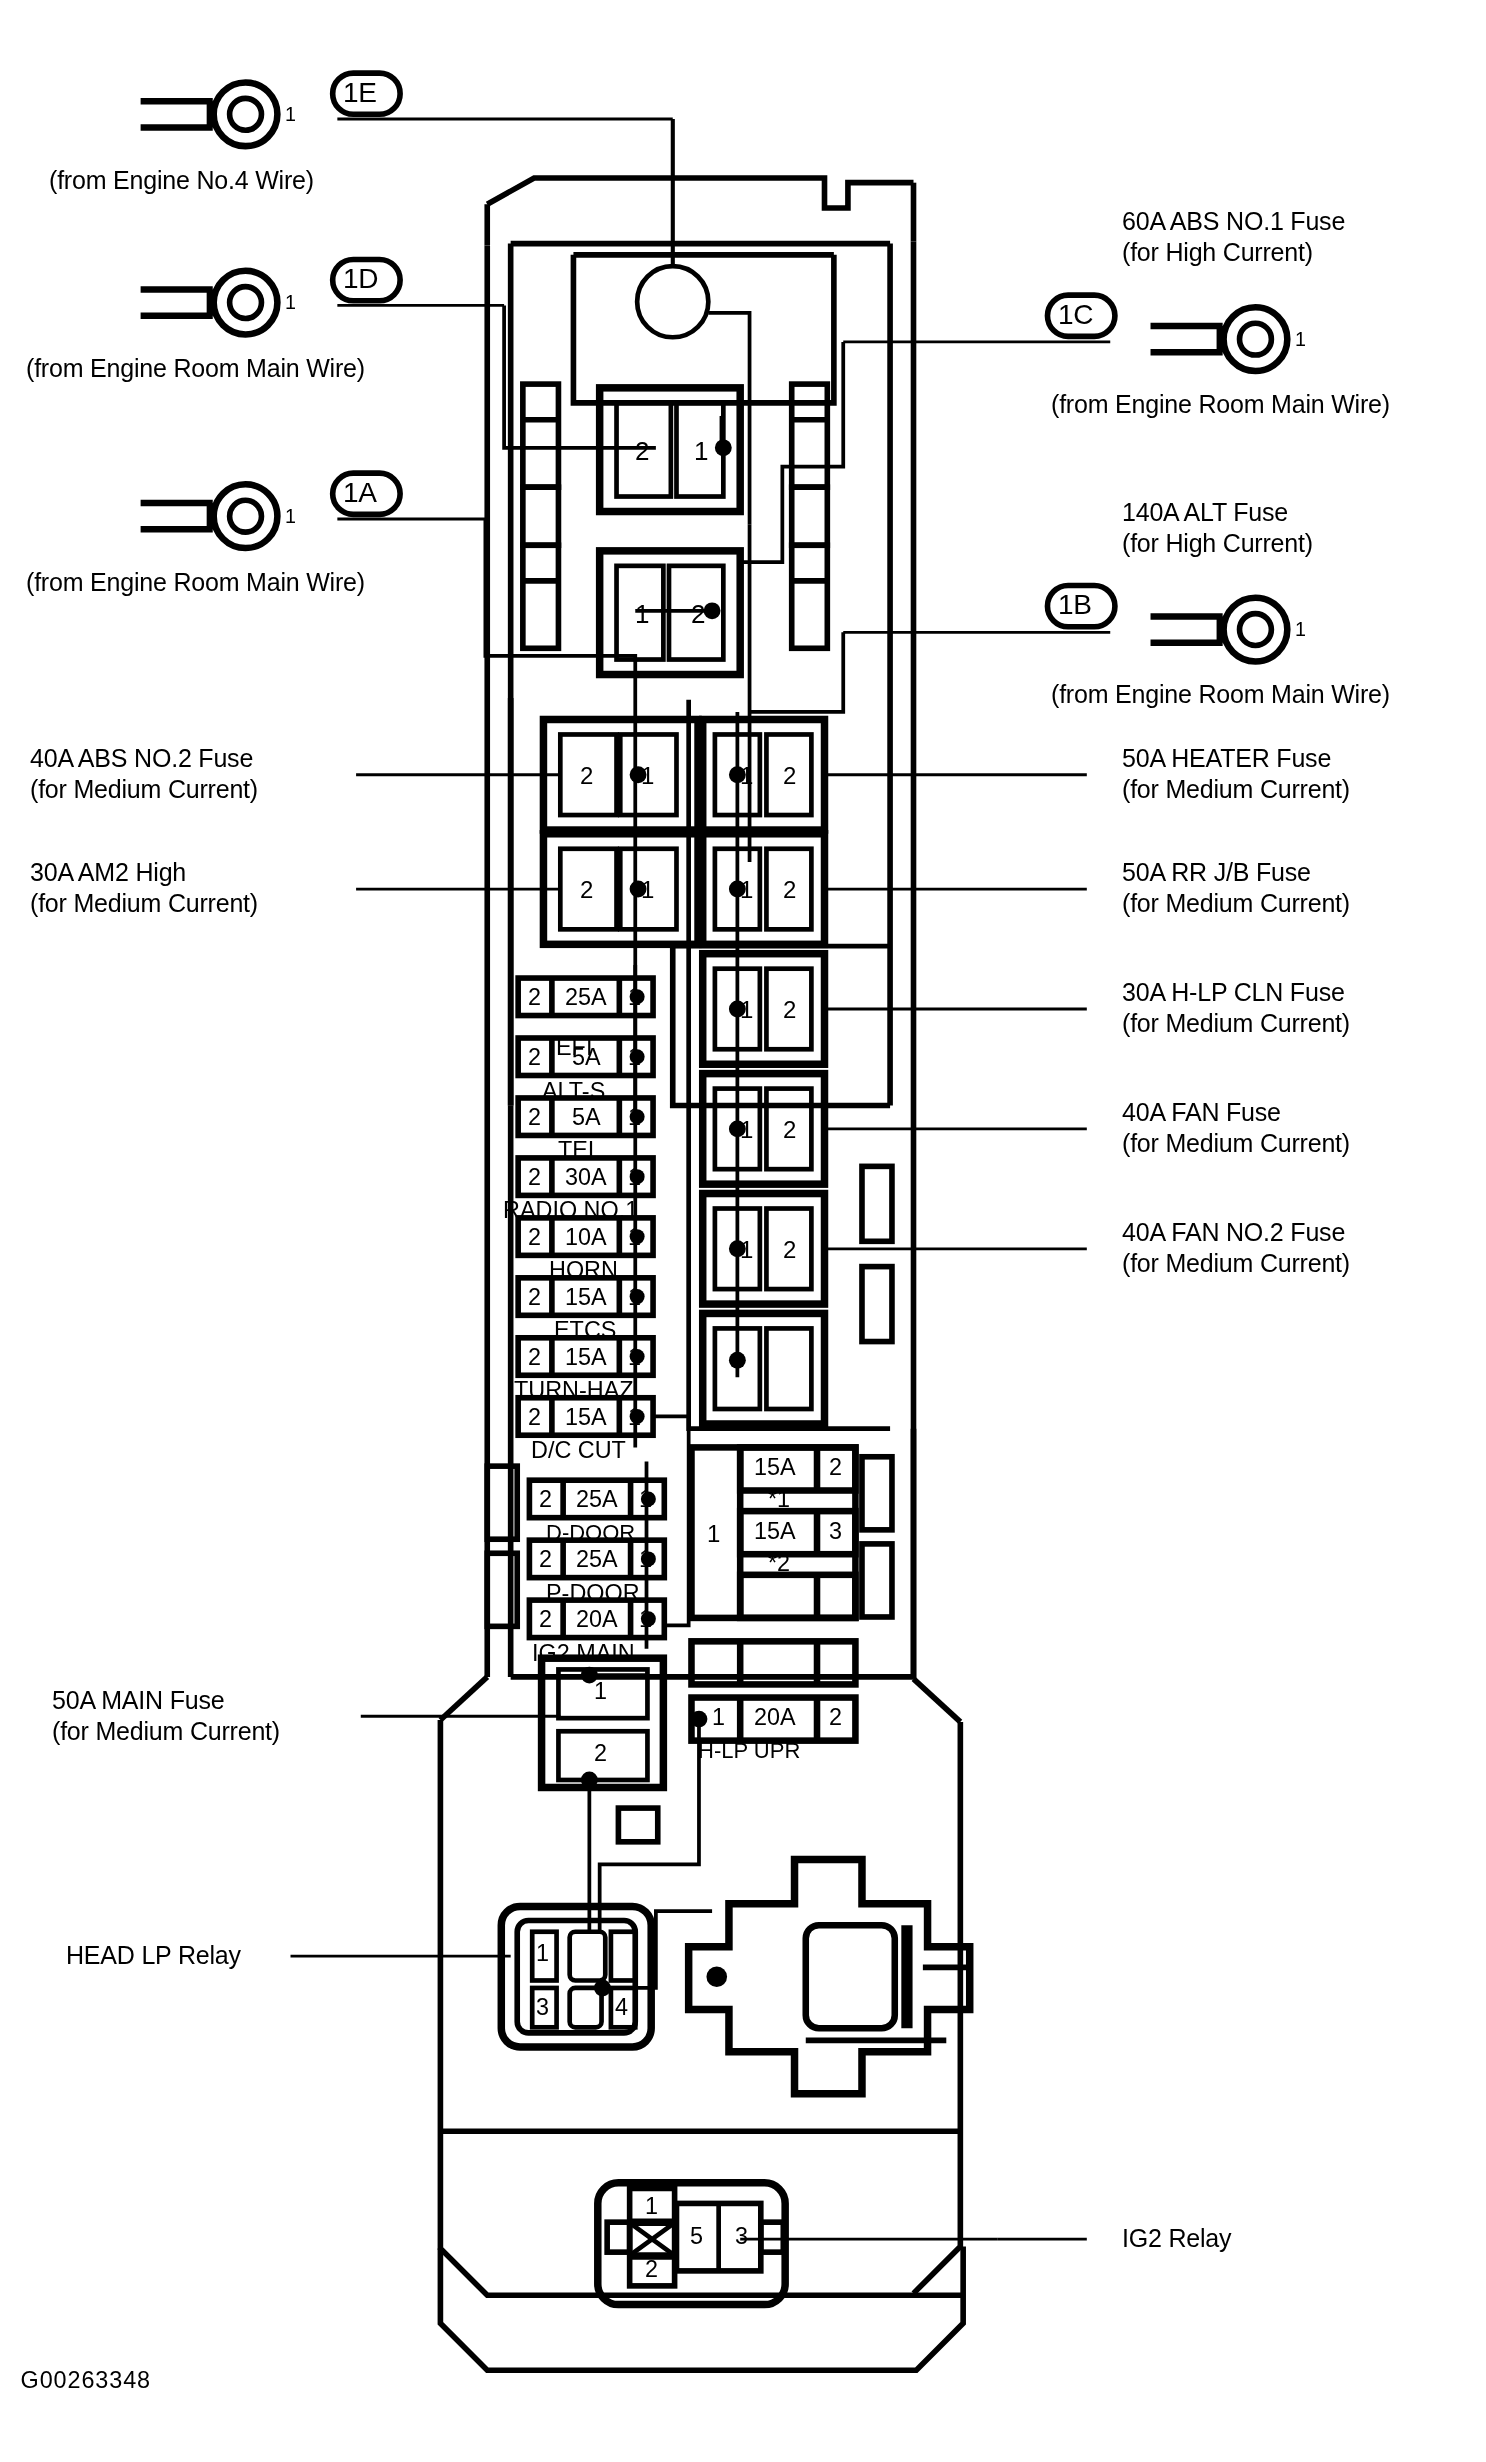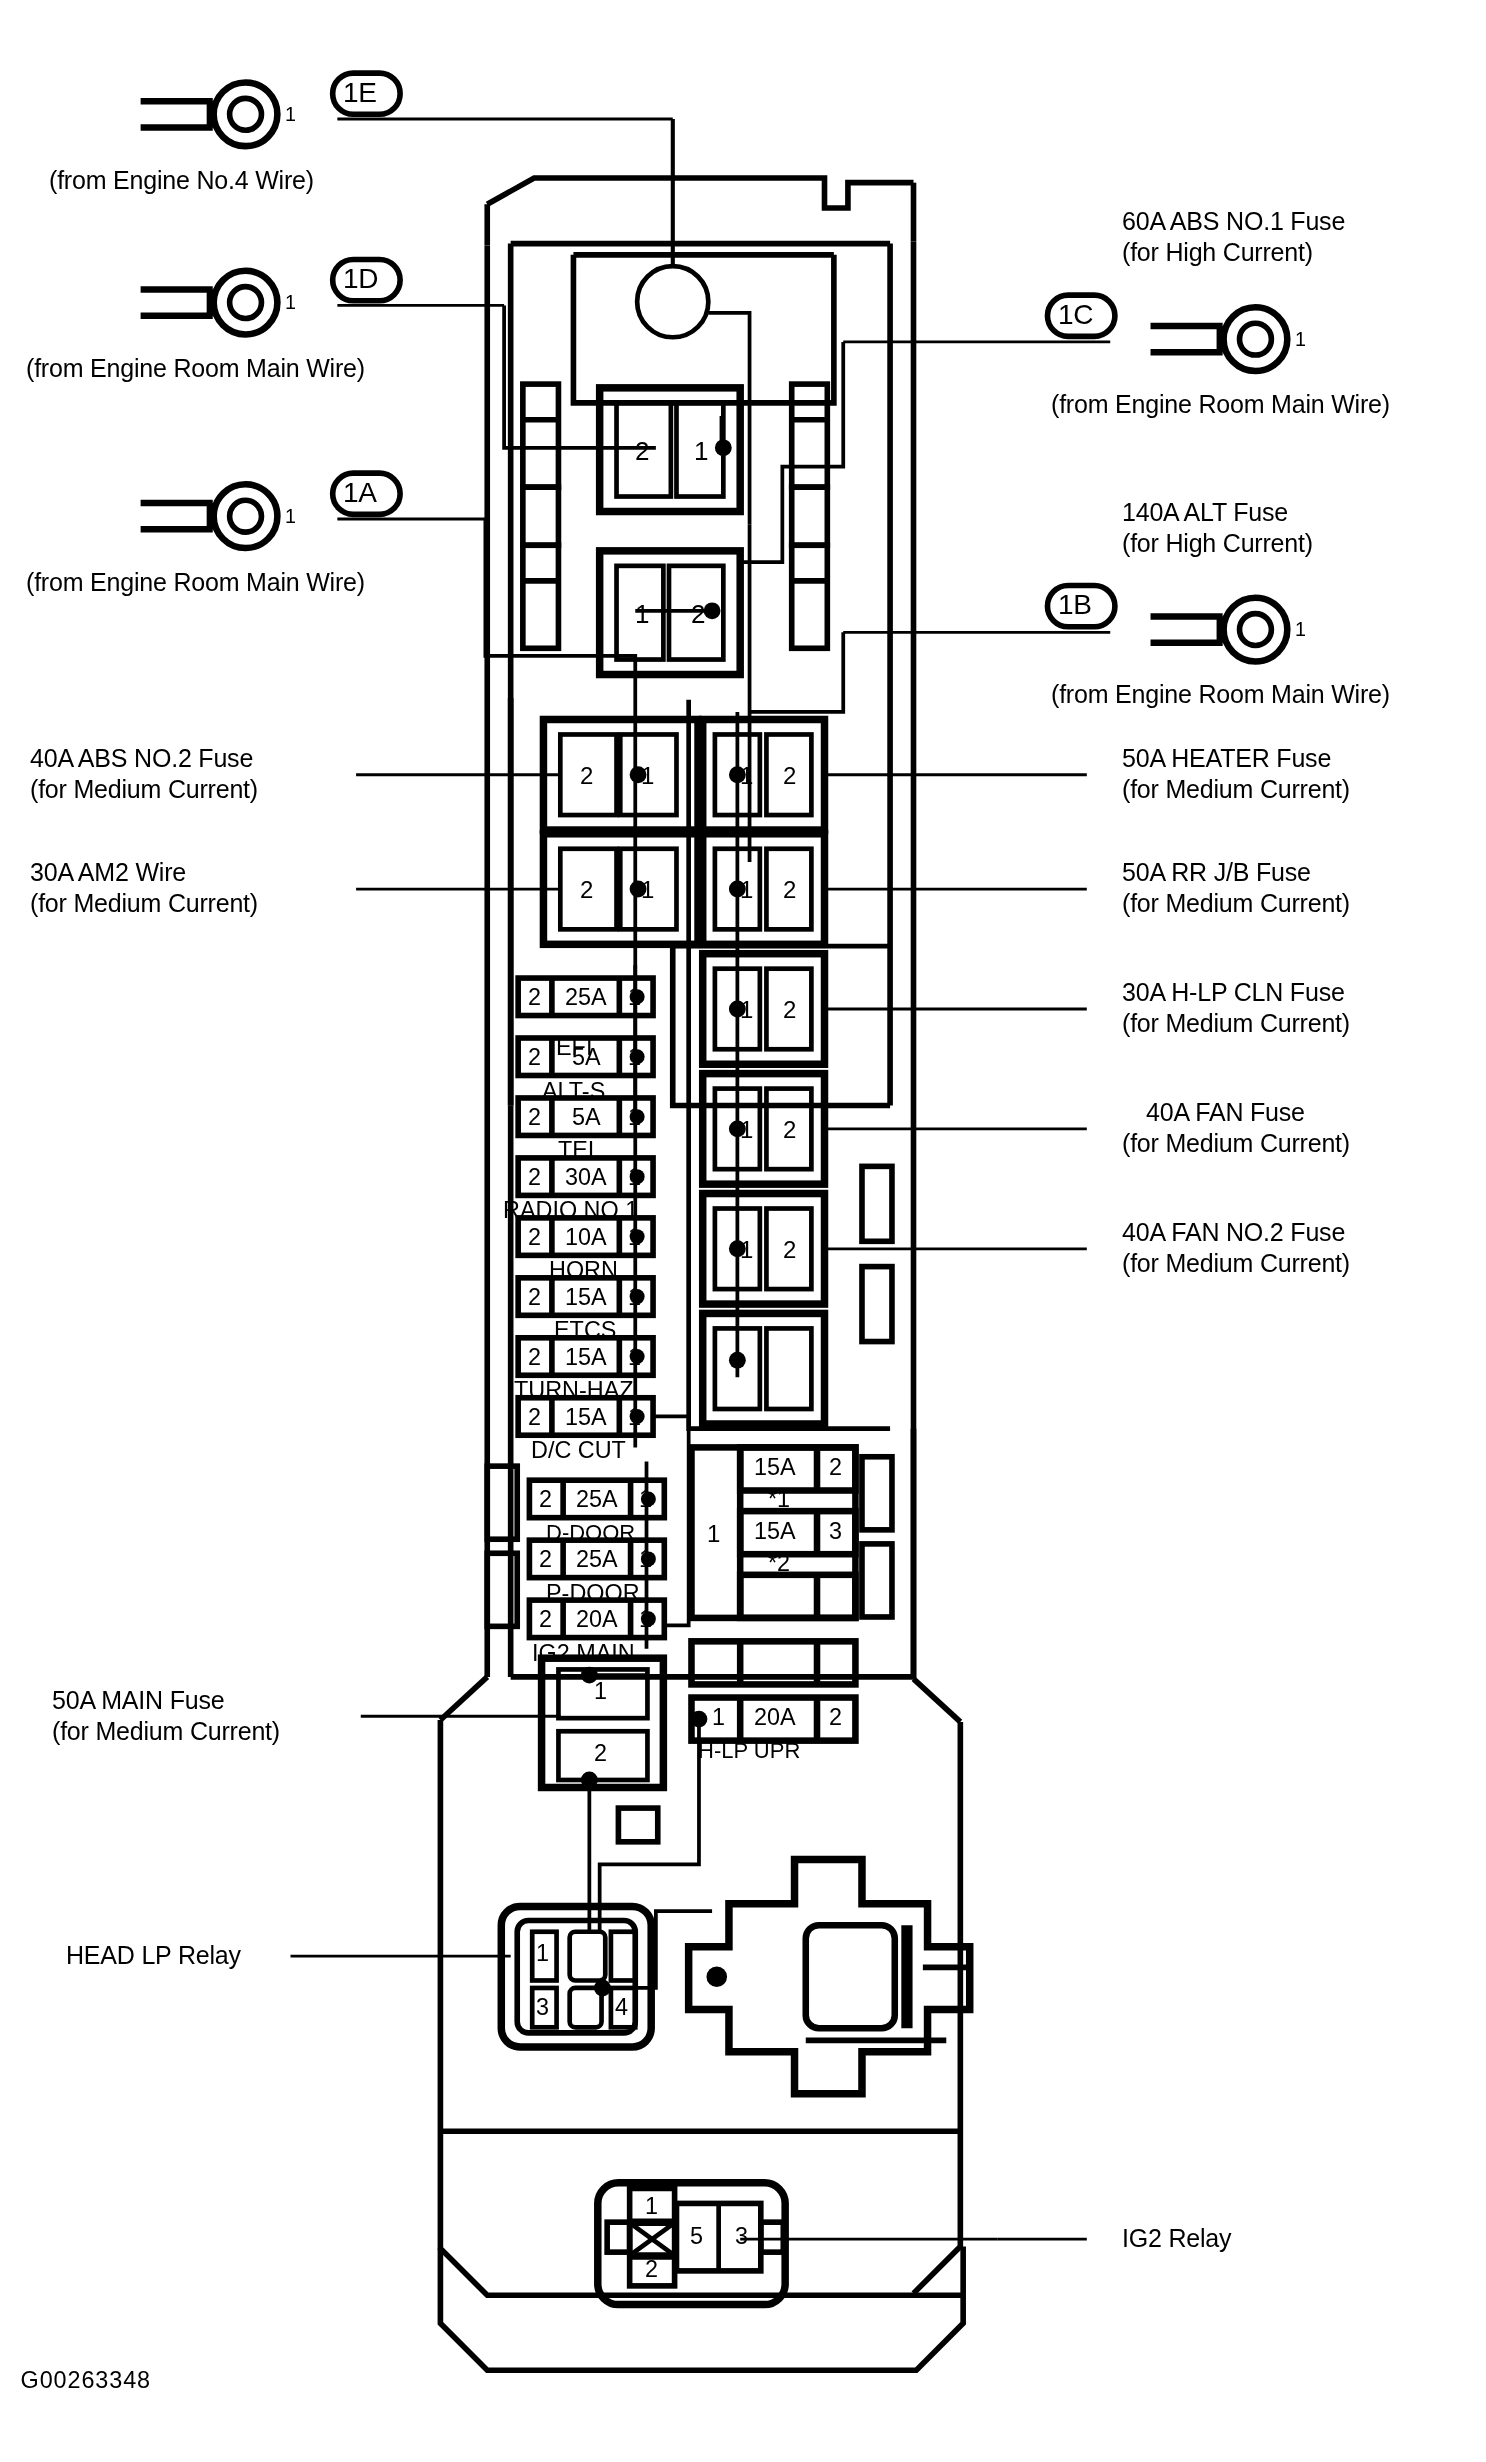--- a/index.html
+++ b/index.html
@@ -404,29 +404,29 @@
 <div class="lbl r" style="left:1122px;top:237px;">(for High Current)</div>
 <div class="lbl r" style="left:1122px;top:497px;">140A ALT Fuse</div>
 <div class="lbl r" style="left:1122px;top:528px;">(for High Current)</div>
 
 <div class="lbl r" style="left:1122px;top:743px;">50A HEATER Fuse</div>
 <div class="lbl r" style="left:1122px;top:774px;">(for Medium Current)</div>
 <div class="lbl r" style="left:1122px;top:857px;">50A RR J/B Fuse</div>
 <div class="lbl r" style="left:1122px;top:888px;">(for Medium Current)</div>
 <div class="lbl r" style="left:1122px;top:977px;">30A H-LP CLN Fuse</div>
 <div class="lbl r" style="left:1122px;top:1008px;">(for Medium Current)</div>
-<div class="lbl r" style="left:1122px;top:1097px;margin-left:24px;">40A FAN Fuse</div>
+<div class="lbl r" style="left:1122px;top:1097px;">40A FAN Fuse</div>
 <div class="lbl r" style="left:1122px;top:1128px;">(for Medium Current)</div>
 <div class="lbl r" style="left:1122px;top:1217px;">40A FAN NO.2 Fuse</div>
 <div class="lbl r" style="left:1122px;top:1248px;">(for Medium Current)</div>
 <div class="lbl r" style="left:1122px;top:2223px;">IG2 Relay</div>
 
 <div class="lbl l" style="left:30px;top:743px;">40A ABS NO.2 Fuse</div>
 <div class="lbl l" style="left:30px;top:774px;">(for Medium Current)</div>
-<div class="lbl l" style="left:30px;top:857px;">30A AM2 Wire</div>
+<div class="lbl l" style="left:30px;top:857px;">30A AM2 High</div>
 <div class="lbl l" style="left:30px;top:888px;">(for Medium Current)</div>
 <div class="lbl l" style="left:52px;top:1685px;">50A MAIN Fuse</div>
 <div class="lbl l" style="left:52px;top:1716px;">(for Medium Current)</div>
 <div class="lbl l" style="left:66px;top:1940px;">HEAD LP Relay</div>
 
 <div class="tiny" style="left:635px;top:436px;font-size:26px;">2</div>
 <div class="tiny" style="left:694px;top:436px;font-size:26px;">1</div>
 <div class="tiny" style="left:635px;top:599px;font-size:26px;">1</div>
 <div class="tiny" style="left:691px;top:599px;font-size:26px;">2</div>
 

